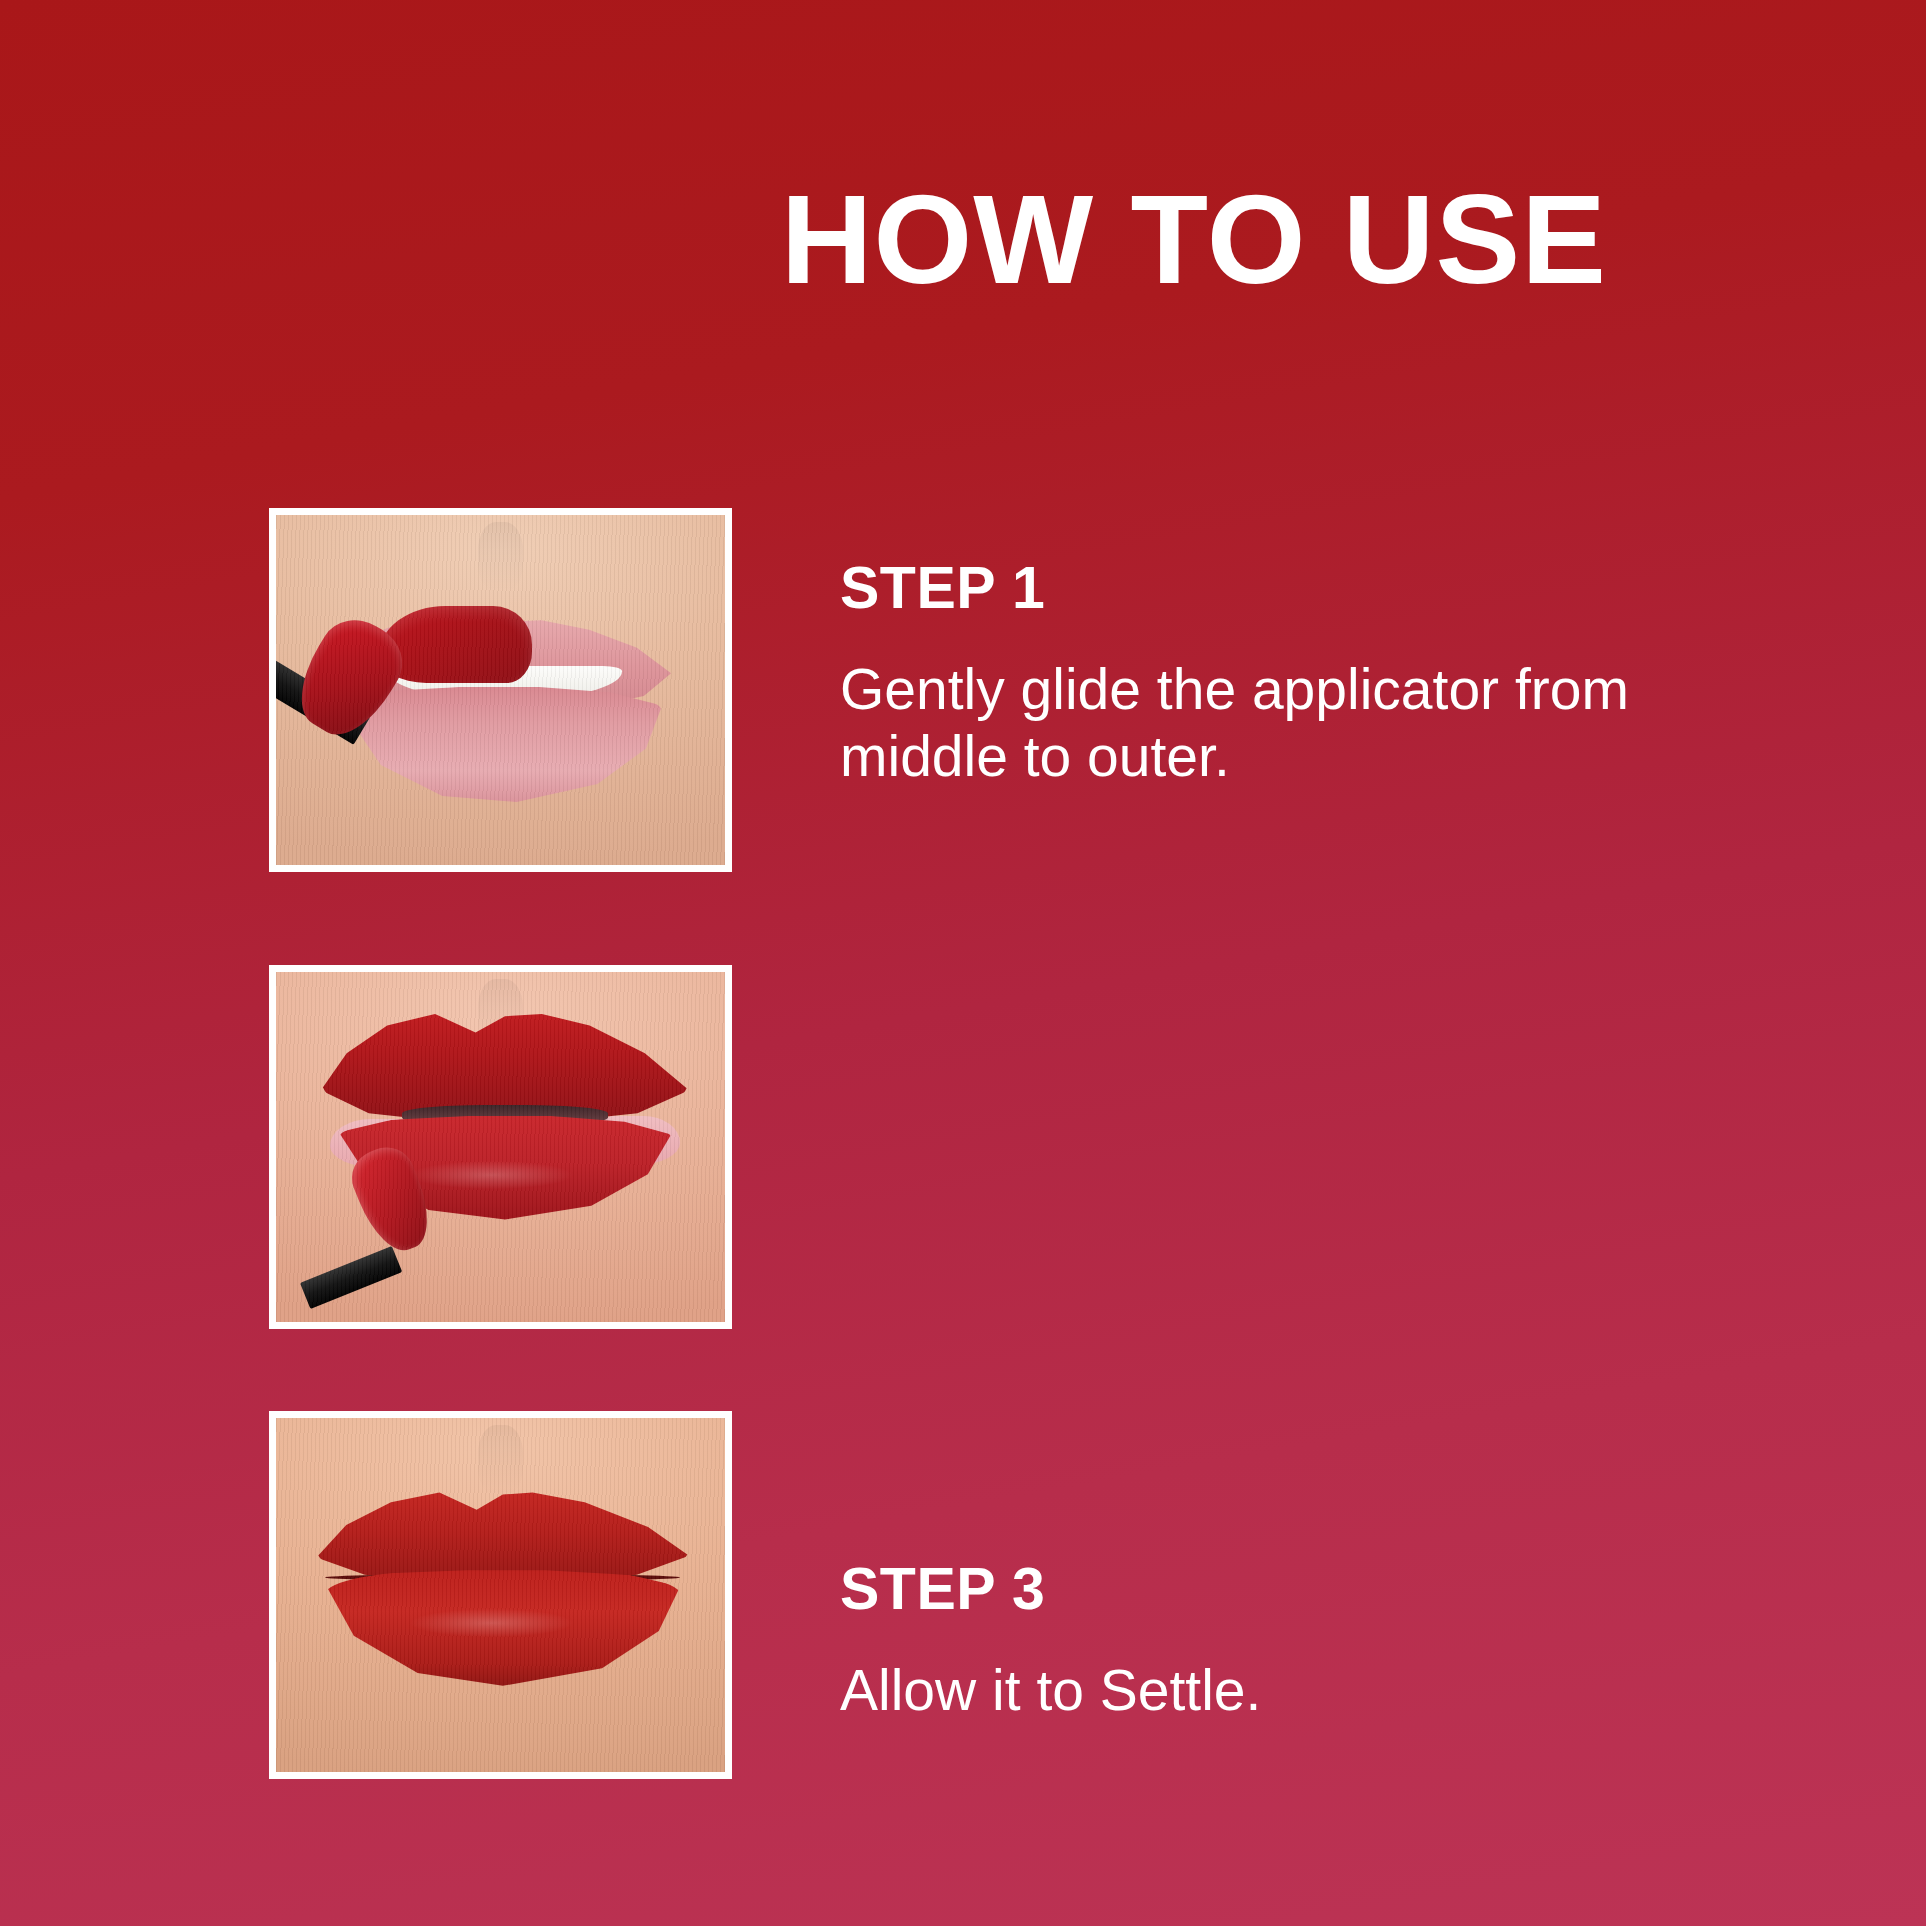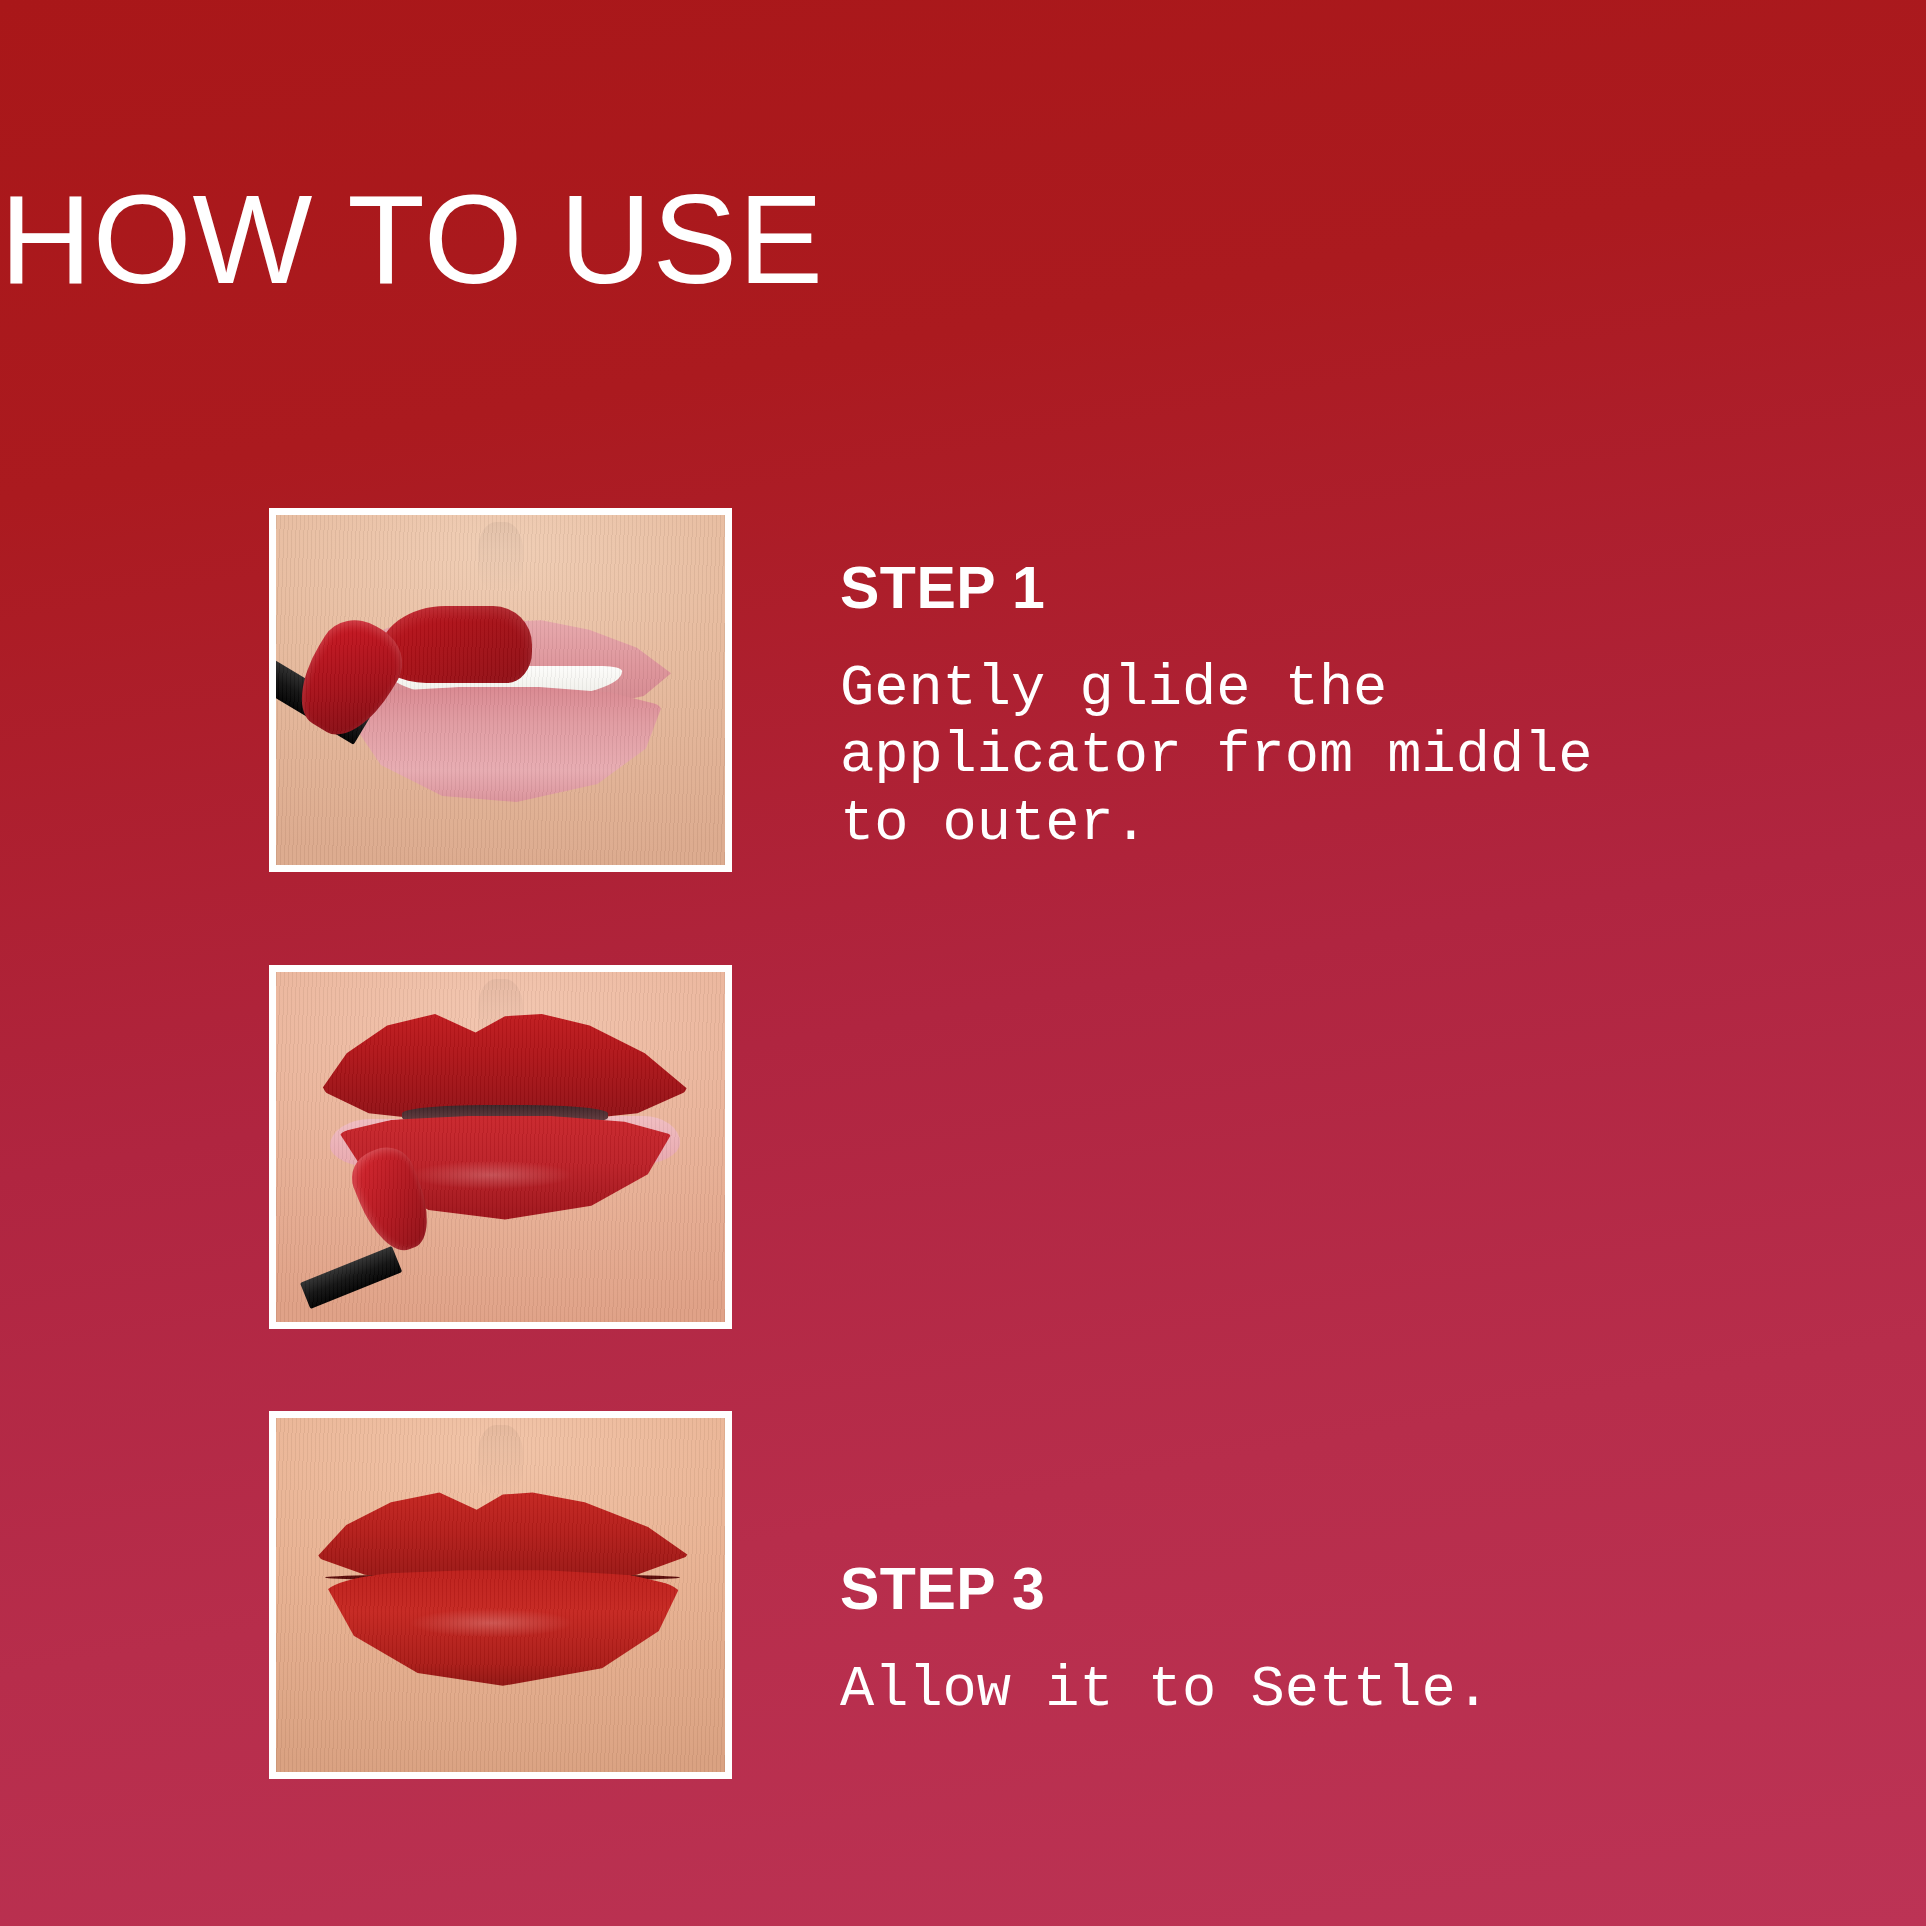--- a/index.html
+++ b/index.html
@@ -19,24 +19,24 @@
     background: linear-gradient(170deg, #a91719 0%, #ab1a1f 22%, #b02540 52%, #b72d4b 74%, #bc3355 100%);
     overflow: hidden;
   }
 
   
   #title {
     position: absolute;
     top: 176px;
     left: 0;
     width: 1607px;
-    text-align: left;
+    text-align: right;
     color: #ffffff;
     font-family: "Liberation Sans", sans-serif;
-    font-weight: normal;
+    font-weight: bold;
     font-size: 127px;
     letter-spacing: 1px;
     line-height: 1.0;
     white-space: nowrap;
   }
 
   
   .step-row {
     position: absolute;
     left: 0;
@@ -81,21 +81,21 @@
     color: #ffffff;
     font-family: "Liberation Sans", sans-serif;
     font-weight: bold;
     font-size: 59px;
     line-height: 1.0;
     letter-spacing: 0.5px;
     margin: 0 0 38px 0;
   }
   .step-desc {
     color: #ffffff;
-    font-family: Liberation Mono, monospace;
+    font-family: Liberation Sans, sans-serif;
     font-weight: 400;
     font-size: 57px;
     line-height: 1.18;
     letter-spacing: 0px;
     margin: 0;
     max-width: 792px;
   }
 
   
   .skin {

